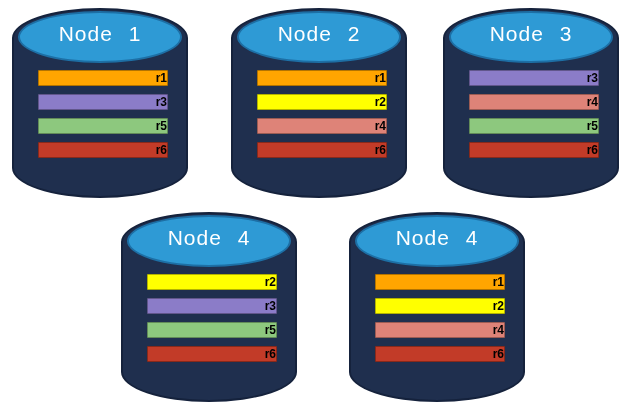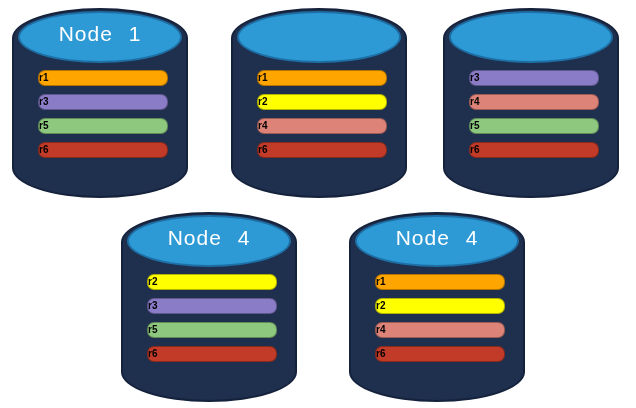--- a/index.html
+++ b/index.html
@@ -59,24 +59,24 @@
     left: 26px;
     right: 20px;
     z-index: 2;
     display: flex;
     flex-direction: column;
     gap: 8px;
   }
   .bar {
     height: 16px;
     border: 1px solid rgba(0,0,0,0.30);
-    border-radius: 7px;
+    border-radius: 1px;
     box-sizing: border-box;
-    text-align: left;
-    font-size: 10px;
+    text-align: right;
+    font-size: 12px;
     font-weight: bold;
     color: #000000;
     line-height: 14px;
   }
   
   .pos-n1 { left: 12px;  top: 8px;   }
   .pos-n2 { left: 231px; top: 8px;   }
   .pos-n3 { left: 443px; top: 8px;   }
   .pos-n4 { left: 121px; top: 212px; }
   .pos-n5 { left: 349px; top: 212px; }
@@ -94,31 +94,33 @@
       <div class="bar" style="background: rgb(255, 165, 0);">r1</div>
       <div class="bar" style="background: rgb(139, 124, 200);">r3</div>
       <div class="bar" style="background: rgb(141, 200, 126);">r5</div>
       <div class="bar" style="background: rgb(194, 59, 40);">r6</div>
     </div>
   </div>
 
   <div class="cylinder pos-n2">
     <div class="cyl-body"></div>
     <div class="cyl-top"></div>
+    <div class="cyl-title">Node 2</div>
     <div class="bars">
       <div class="bar" style="background: rgb(255, 165, 0);">r1</div>
       <div class="bar" style="background: rgb(255, 255, 0);">r2</div>
       <div class="bar" style="background: rgb(222, 131, 120);">r4</div>
       <div class="bar" style="background: rgb(194, 59, 40);">r6</div>
     </div>
   </div>
 
   <div class="cylinder pos-n3">
     <div class="cyl-body"></div>
     <div class="cyl-top"></div>
+    <div class="cyl-title">Node 3</div>
     <div class="bars">
       <div class="bar" style="background: rgb(139, 124, 200);">r3</div>
       <div class="bar" style="background: rgb(222, 131, 120);">r4</div>
       <div class="bar" style="background: rgb(141, 200, 126);">r5</div>
       <div class="bar" style="background: rgb(194, 59, 40);">r6</div>
     </div>
   </div>
 
   <div class="cylinder pos-n4">
     <div class="cyl-body"></div>

